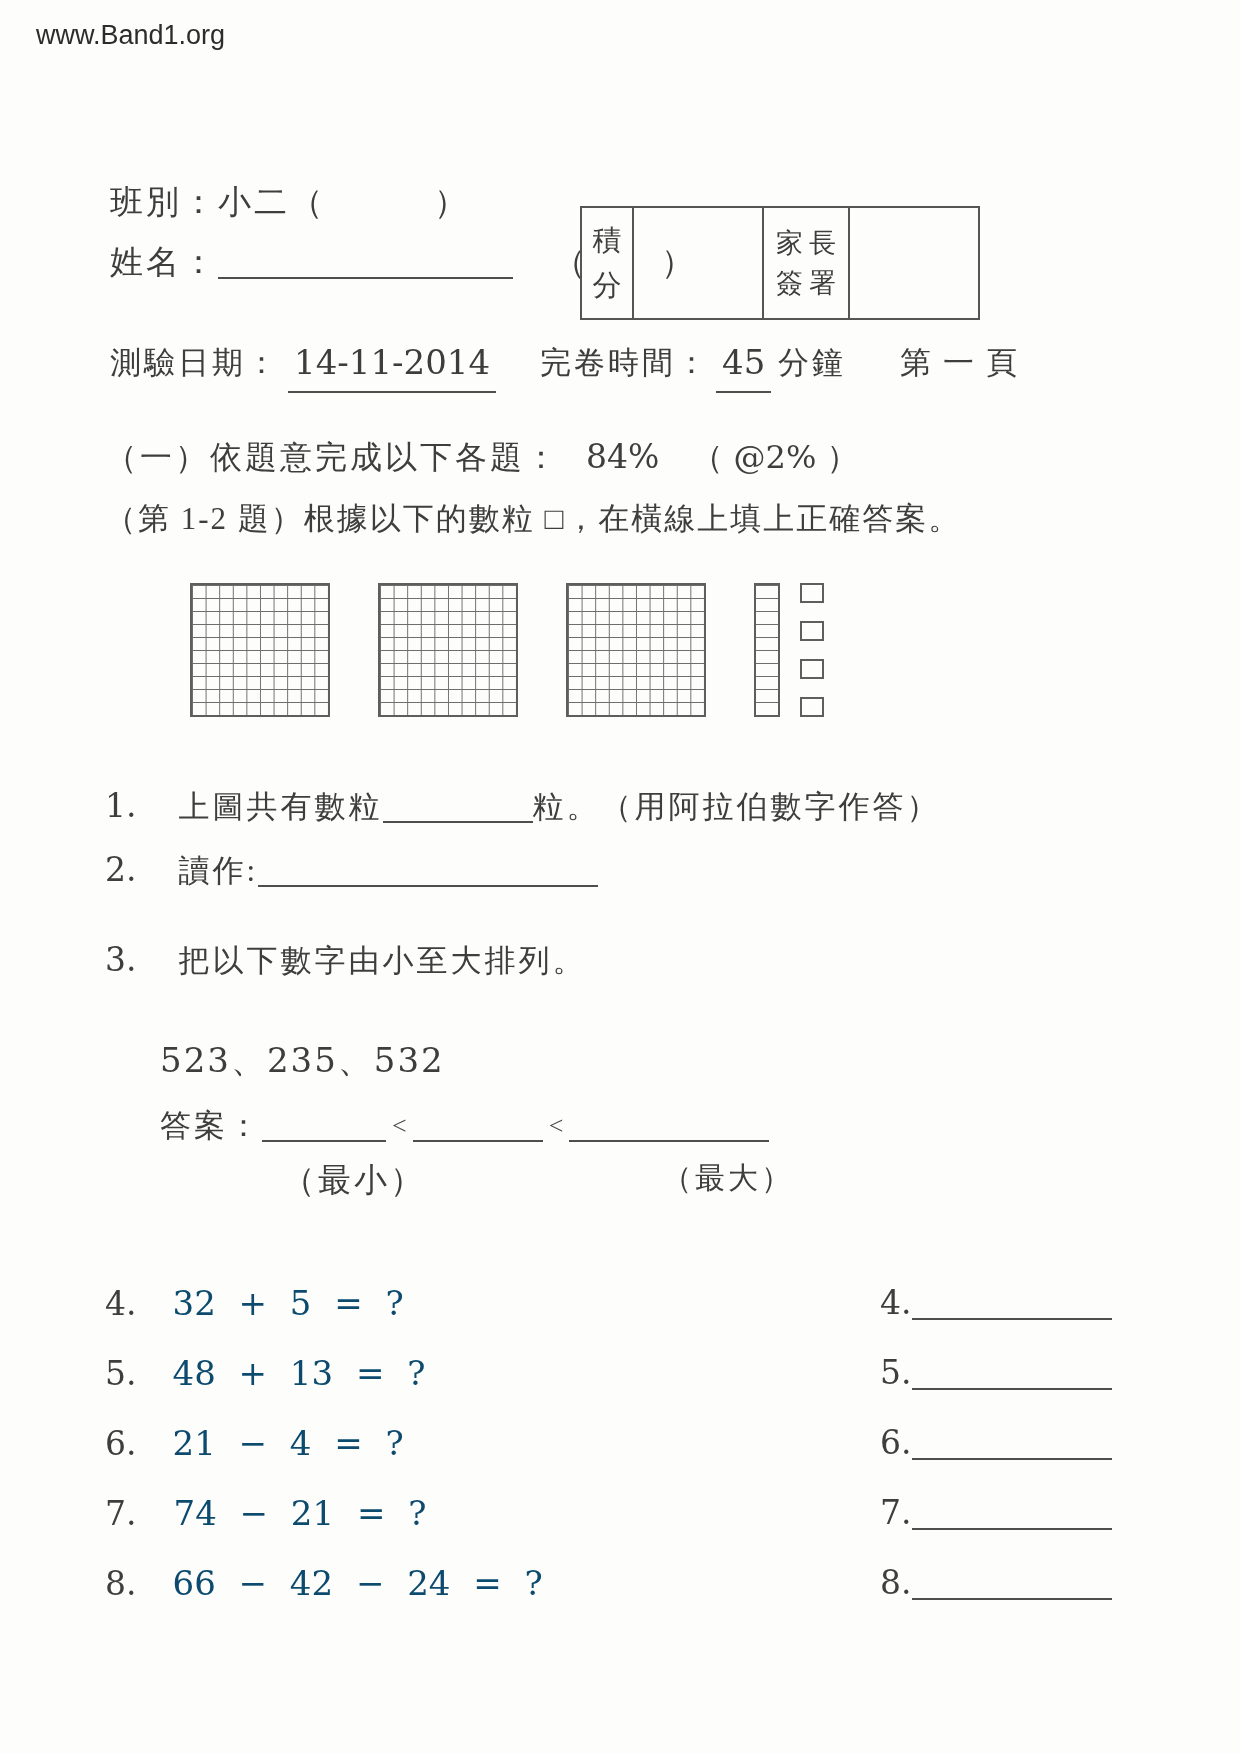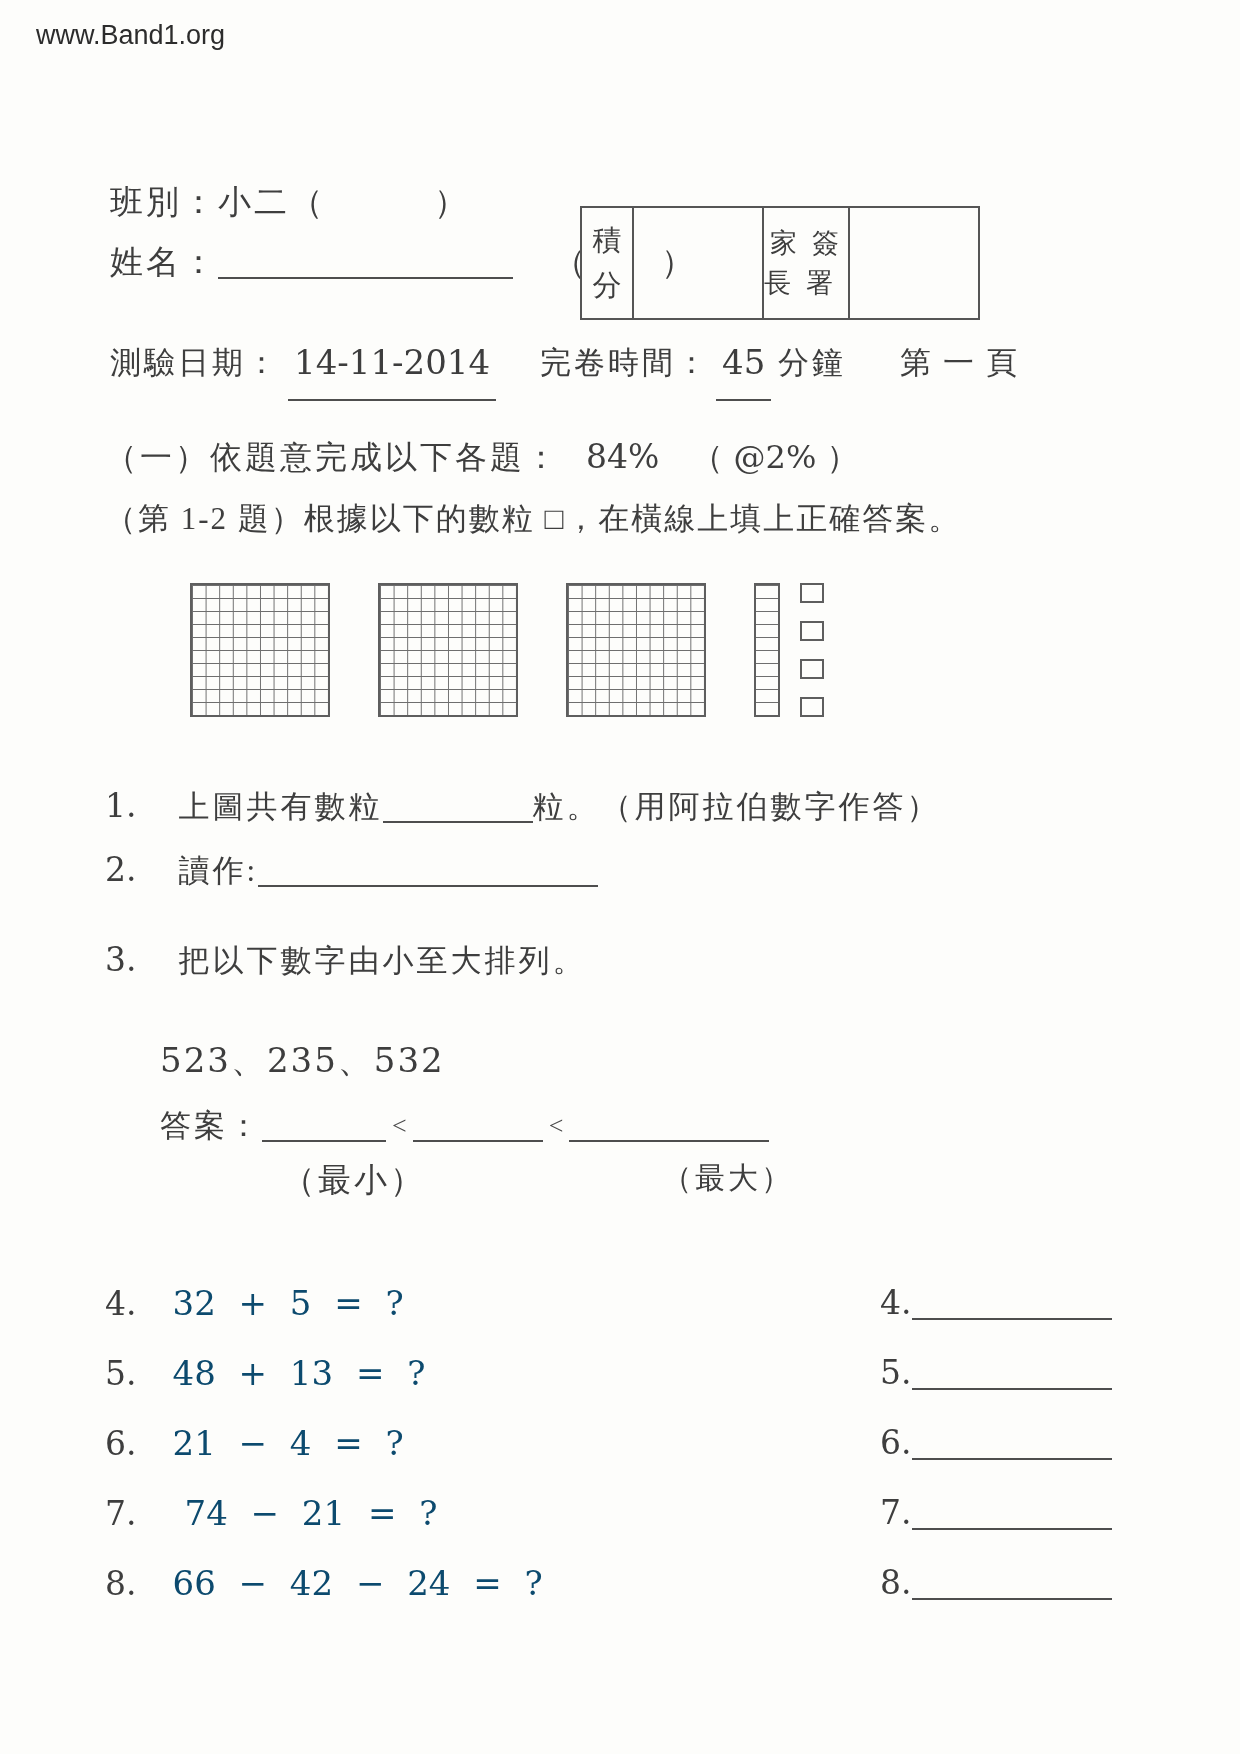--- a/index.html
+++ b/index.html
@@ -25,39 +25,39 @@
   .watermark {
     font-family:"Liberation Sans","DejaVu Sans",sans-serif;
     font-size:27px; color:#2c2c2c; letter-spacing:0;
   }
   .blank {
     display:inline-block;
     border-bottom:2px solid #4e4e4e;
     height:30px;
     vertical-align:-6px;
   }
-  .uline { border-bottom:2px solid #4e4e4e; padding:0 6px 17px 6px; }
+  .uline { border-bottom:2px solid #4e4e4e; padding:0 6px 9px 6px; }
 
   
   .score-table {
     display:flex;
     border:2px solid #555;
     height:114px;
     background:transparent;
   }
   .score-table .cell { border-right:2px solid #555; }
   .score-table .cell:last-child { border-right:none; }
   .cell-score-label {
     width:52px; display:flex; flex-direction:column;
     align-items:center; justify-content:center;
     font-size:29px; color:#3e3e3e; line-height:1.55;
   }
   .cell-score-value { width:130px; }
   .cell-parent-label {
-    width:86px; display:flex; 
+    width:86px; display:flex; flex-direction:column;
     align-items:center; justify-content:center;
     font-size:27px; color:#3e3e3e; line-height:1.5; letter-spacing:6px;
   }
   .cell-parent-label div { text-indent:6px; }
   .cell-parent-value { width:128px; }
 
   
   .blocks-row { display:flex; align-items:flex-start; }
   .hundred-grid {
     width:140px; height:134px;
@@ -176,21 +176,21 @@
   <div class="abs" style="left:105px; top:1353px;">
     <span class="qnum">5.</span>
     <span class="eq" style="margin-left:32px;">48 + 13 = ?</span>
   </div>
   <div class="abs" style="left:105px; top:1423px;">
     <span class="qnum">6.</span>
     <span class="eq" style="margin-left:32px;">21 − 4 = ?</span>
   </div>
   <div class="abs" style="left:105px; top:1493px;">
     <span class="qnum">7.</span>
-    <span class="eq" style="margin-left:44px;">74 − 21 = ?</span>
+    <span class="eq" style="margin-left:33px;">74 − 21 = ?</span>
   </div>
   <div class="abs" style="left:105px; top:1563px;">
     <span class="qnum">8.</span>
     <span class="eq" style="margin-left:32px;">66 − 42 − 24 = ?</span>
   </div>
 
   <div class="abs" style="left:880px; top:1283px;">
     <span class="qnum">4.</span><span class="blank" style="width:200px;"></span>
   </div>
   <div class="abs" style="left:880px; top:1353px;">

